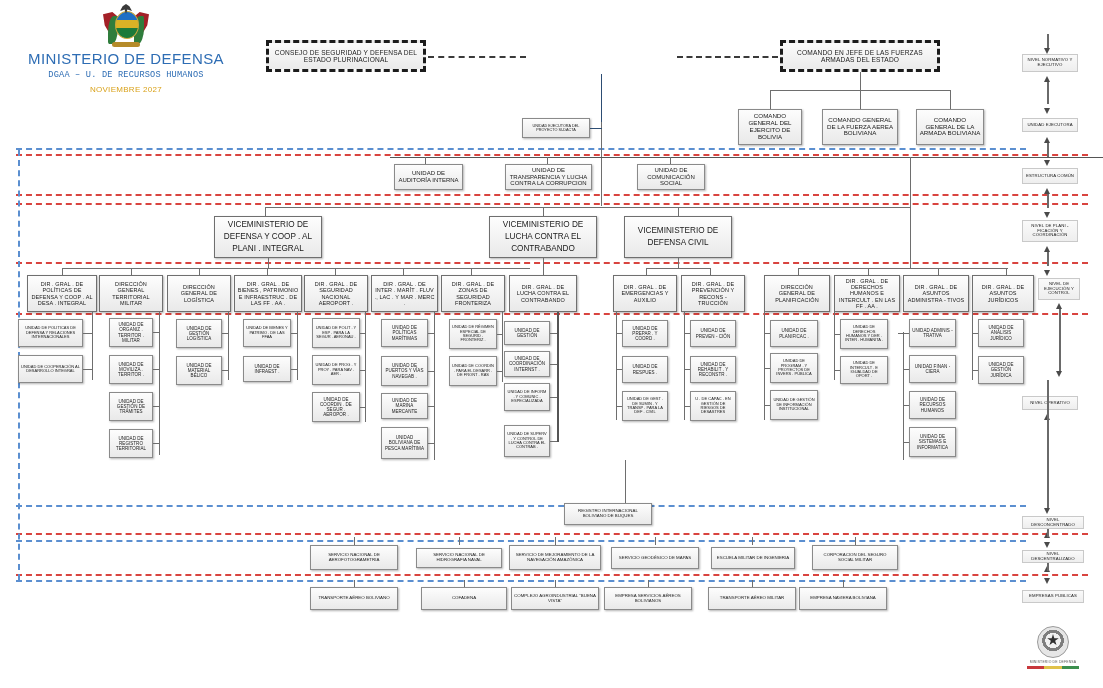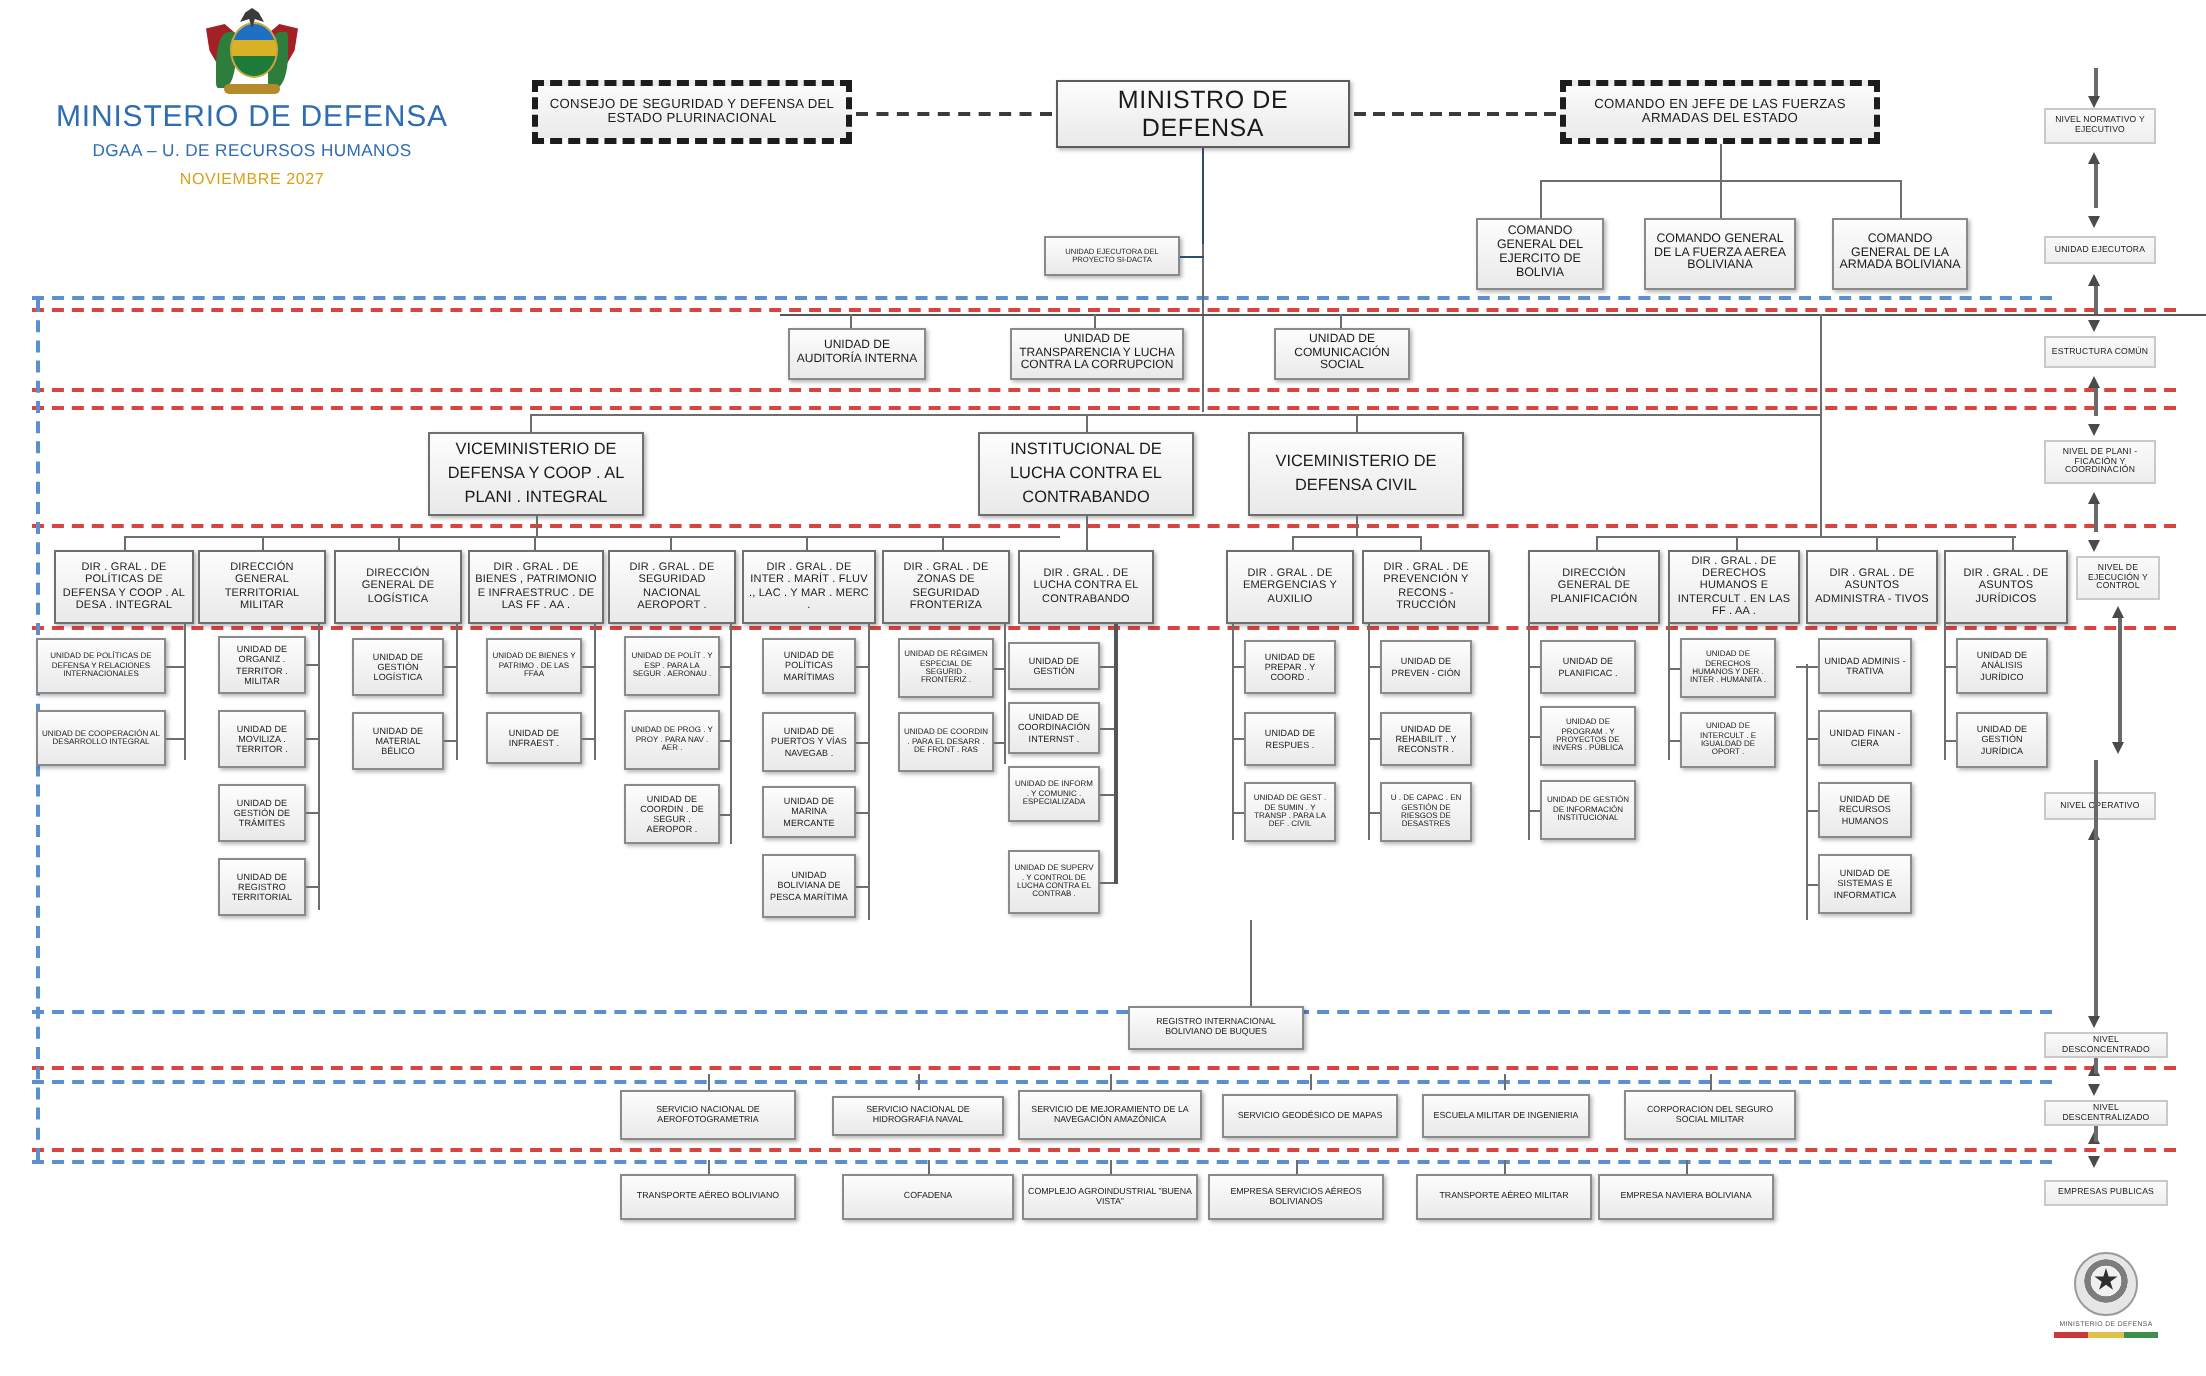--- a/index.html
+++ b/index.html
@@ -59,21 +59,21 @@
 
   
   .arw{position:absolute;width:0;height:0;}
   .arw.down{border-left:3.5px solid transparent;border-right:3.5px solid transparent;border-top:6px solid #4a4a4a;}
   .arw.up{border-left:3.5px solid transparent;border-right:3.5px solid transparent;border-bottom:6px solid #4a4a4a;}
   .arwline{position:absolute;width:1.5px;background:#6a6a6a;}
 
   
   #hdr{position:absolute;left:6px;top:4px;width:240px;text-align:center;}
   #hdr .t1{color:#2e6db4;font-size:15px;letter-spacing:.4px;margin-top:2px;}
-  #hdr .t2{color:#2e6db4;font-size:8.6px;letter-spacing:.2px;margin-top:3px;}
+  #hdr .t2{color:#2e6db4;font-size:8.6px;letter-spacing:.2px;margin-top:3px;font-family:Liberation Mono, monospace;}
   #hdr .t3{color:#d9a21b;font-size:8px;letter-spacing:.3px;margin-top:5px;}
 
   
   .escudo{position:relative;width:48px;height:44px;margin:0 auto;}
   .escudo .rayL,.escudo .rayR{position:absolute;top:8px;width:17px;height:22px;background:#a32027;}
   .escudo .rayL{left:1px;clip-path:polygon(0 10%,55% 0,100% 30%,70% 55%,100% 78%,40% 100%,10% 60%);}
   .escudo .rayR{right:1px;clip-path:polygon(100% 10%,45% 0,0 30%,30% 55%,0 78%,60% 100%,90% 60%);}
   .escudo .oval{position:absolute;left:13px;top:7px;width:22px;height:26px;border-radius:50%;
     background:linear-gradient(180deg,#1f6fc4 0%,#1f6fc4 30%,#d9b226 30%,#d9b226 62%,#1c7a3a 62%,#1c7a3a 100%);
     border:1.4px solid #caa73e;}
@@ -125,23 +125,20 @@
   <div class="band" style="left:16px;top:533px;width:1072px;"></div>
   <div class="band blue" style="left:16px;top:540px;width:1010px;"></div>
   <div class="band" style="left:16px;top:574px;width:1072px;"></div>
   <div class="band blue" style="left:16px;top:580px;width:1010px;"></div>
   <div class="band v" style="left:18px;top:150px;height:430px;"></div>
 
   <div class="box b-dashed" style="left:266px;top:40px;width:160px;height:32px;">
     <span>CONSEJO DE SEGURIDAD Y DEFENSA DEL ESTADO PLURINACIONAL</span>
   </div>
 
-  <div class="box b-minister" style="left:528px;top:40px;width:147px;height:34px;">
-    <span>MINISTRO DE DEFENSA</span>
-  </div>
 
   <div class="box b-dashed" style="left:780px;top:40px;width:160px;height:32px;">
     <span>COMANDO EN JEFE DE LAS FUERZAS ARMADAS DEL ESTADO</span>
   </div>
 
   <div class="band" style="left:428px;top:56px;width:98px;border-top:2px dashed #3a3a3a;"></div>
   <div class="band" style="left:677px;top:56px;width:101px;border-top:2px dashed #3a3a3a;"></div>
 
   <div class="ln v blue" style="left:601px;top:74px;height:48px;"></div>
   <div class="ln v" style="left:601px;top:122px;height:84px;"></div>
@@ -186,21 +183,21 @@
   <div class="ln h" style="left:265px;top:207px;width:645px;"></div>
   <div class="ln v" style="left:265px;top:207px;height:9px;"></div>
   <div class="ln v" style="left:543px;top:207px;height:9px;"></div>
   <div class="ln v" style="left:678px;top:207px;height:9px;"></div>
   <div class="ln v" style="left:910px;top:157px;height:50px;"></div>
 
   <div class="box b-vice" style="left:214px;top:216px;width:108px;height:42px;">
     <span>VICEMINISTERIO DE DEFENSA Y COOP . AL PLANI . INTEGRAL</span>
   </div>
   <div class="box b-vice" style="left:489px;top:216px;width:108px;height:42px;">
-    <span>INSTITUCIONAL DE LUCHA CONTRA EL CONTRABANDO</span>
+    <span>VICEMINISTERIO DE LUCHA CONTRA EL CONTRABANDO</span>
   </div>
   <div class="box b-vice" style="left:624px;top:216px;width:108px;height:42px;">
     <span>VICEMINISTERIO DE DEFENSA CIVIL</span>
   </div>
 
   <div class="ln v" style="left:268px;top:258px;height:10px;"></div>
   <div class="ln h" style="left:62px;top:268px;width:468px;"></div>
   <div class="ln v" style="left:62px;top:268px;height:7px;"></div>
   <div class="ln v" style="left:131px;top:268px;height:7px;"></div>
   <div class="ln v" style="left:199px;top:268px;height:7px;"></div>

